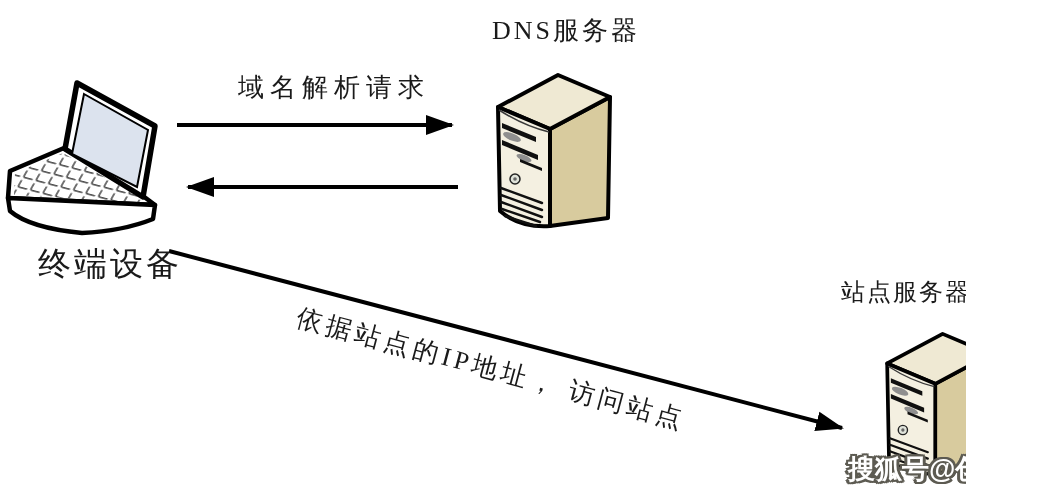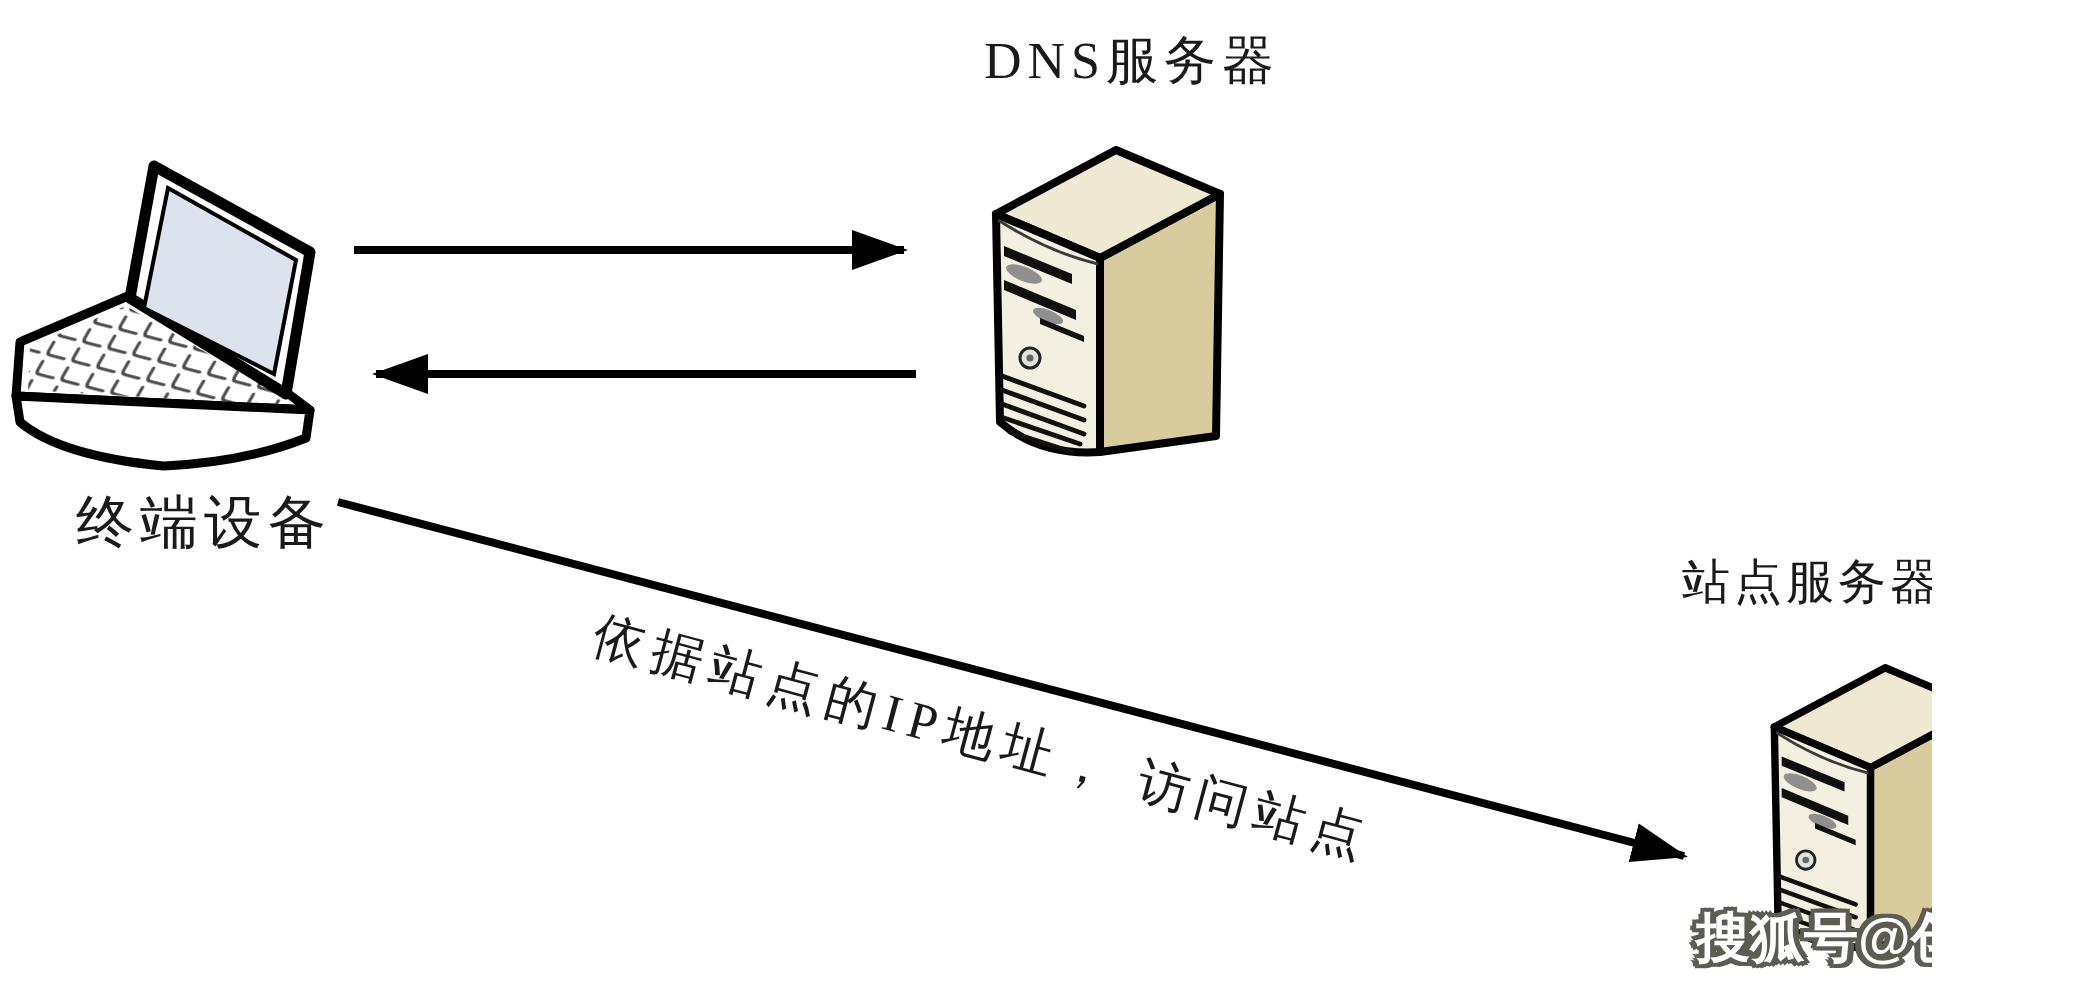--- a/index.html
+++ b/index.html
@@ -13,21 +13,21 @@
   .lbl{
     position:absolute;
     color:#1a1a1a;
     font-size:26px;
     white-space:nowrap;
     line-height:1.15;
   }
   #dns-label{left:492px;top:16px;letter-spacing:3px;}
   #request-label{left:238px;top:73px;letter-spacing:6px;}
   #response-label{left:244px;top:202px;letter-spacing:2px;}
-  #terminal-label{left:38px;top:246px;font-size:29px;letter-spacing:3px;}
+  #terminal-label{left:38px;top:246px;font-size:33px;letter-spacing:3px;}
   #site-label{left:841px;top:279px;font-size:24px;letter-spacing:2px;}
   #access-label{
     left:301px;top:303px;
     letter-spacing:4px;
     transform:rotate(15deg);
     transform-origin:left top;
   }
   #watermark{
     left:848px;top:454px;
     font-family:"Liberation Sans","DejaVu Sans",sans-serif;
@@ -110,20 +110,21 @@
   <svg id="dns-server-svg" width="134" height="172" viewBox="0 0 134 172">
     <use href="#server-tower" width="134" height="172"></use>
   </svg>
 
   <svg id="site-server-svg" width="124" height="159" viewBox="0 0 134 172">
     <use href="#server-tower" width="134" height="172"></use>
   </svg>
 
   <div class="lbl" id="dns-label">DNS服务器</div>
 
+  <div class="lbl" id="request-label">域名解析请求</div>
 
 
   <div class="lbl" id="terminal-label">终端设备</div>
 
   <div class="lbl" id="site-label">站点服务器</div>
 
   <div class="lbl" id="access-label">依据站点的IP地址， 访问站点</div>
 
   <div class="lbl" id="watermark">搜狐号@创途安全</div>
 

